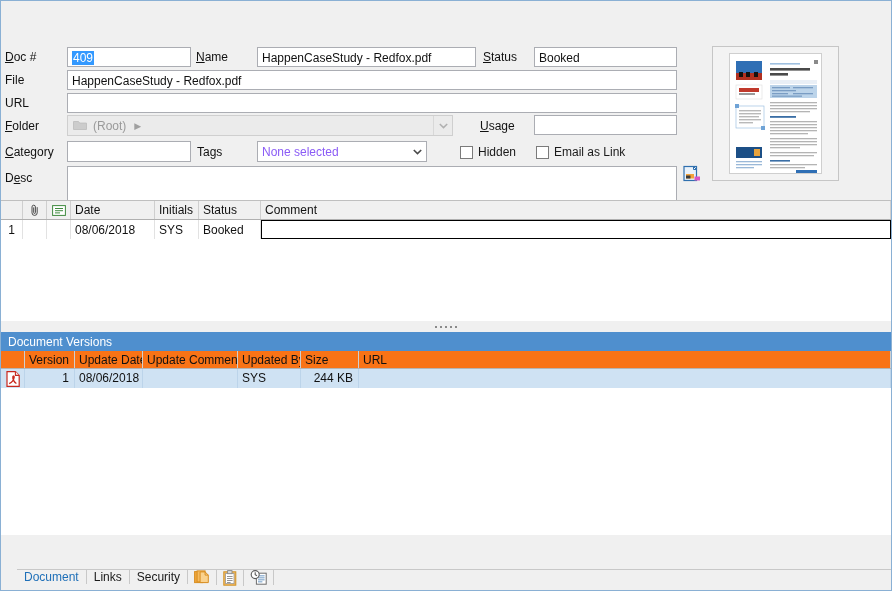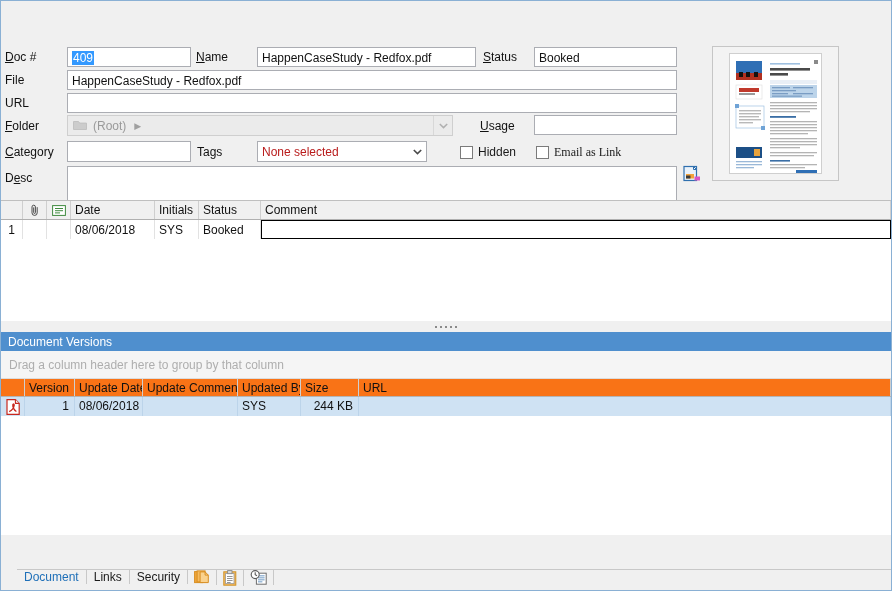--- a/index.html
+++ b/index.html
@@ -55,21 +55,21 @@
     color: #111;
     padding: 2px 3px 0 4px;
     line-height: 17px;
     white-space: nowrap; overflow: hidden;
   }
   .sel-text {
     background: #3399ff; color: #ffffff; padding: 0 1px;
   }
   .combo {
     position: absolute; background: #ffffff; border: 1px solid #abadb3;
-    font-size: 12px; color: #b91c1c; line-height: 17px;
+    font-size: 12px; color: #8b5cf6; line-height: 17px;
     padding: 2px 18px 0 4px; white-space: nowrap; overflow: hidden;
   }
   .combo .arrow {
     position: absolute; right: 0; top: 0; width: 17px; height: 100%;
     display: flex; align-items: center; justify-content: center;
   }
   .folderbox {
     position: absolute; background: #ebebeb; border: 1px solid #cfcfcf;
     display: flex; align-items: center; padding-left: 5px;
     color: #9a9a9a; font-size: 12px;
@@ -254,21 +254,21 @@
           <path d="M0.8 1 L4.5 4.6 L8.2 1" fill="none" stroke="#4a4a4a" stroke-width="1.6"></path>
         </svg>
       </span>
     </div>
 
     <div class="chk" style="left:459px; top:123px;">
       <span class="box"></span>
       <span>Hidden</span>
     </div>
 
-    <div class="chk" style="left:535px; top:123px;font-family:Liberation Serif, serif;">
+    <div class="chk" style="left:535px; top:123px;">
       <span class="box"></span>
       <span>Email as Link</span>
     </div>
 
     <div class="lbl" style="left:4px; top:149px;">D<u>e</u>sc</div>
     <div class="desc" style="left:66px; top:144px; width:610px; height:48px;"></div>
 
     <div class="preview-icon">
       <svg width="18" height="18" viewBox="0 0 18 18">
         <rect x="1" y="1.5" width="12.5" height="14" fill="#eaf2fa" stroke="#2f6fae" stroke-width="1.2"></rect>
@@ -402,21 +402,20 @@
       <i></i>
         <i></i>
         <i></i>
         <i></i>
         <i></i>
     </span>
   </div>
 
   <div class="dvpanel">
     <div class="dvheader">Document Versions</div>
-    <div class="dvgroup">Drag a column header here to group by that column</div>
     <div class="dvhead">
       <div class="dvh" style="width:24px;"></div>
       <div class="dvh" style="width:50px;">Version</div>
       <div class="dvh" style="width:68px;">Update Date</div>
       <div class="dvh" style="width:95px;">Update Comments</div>
       <div class="dvh" style="width:63px;">Updated By</div>
       <div class="dvh" style="width:58px;">Size</div>
       <div class="dvh" style="flex:1;">URL</div>
     </div>
     <div class="dvrow">

